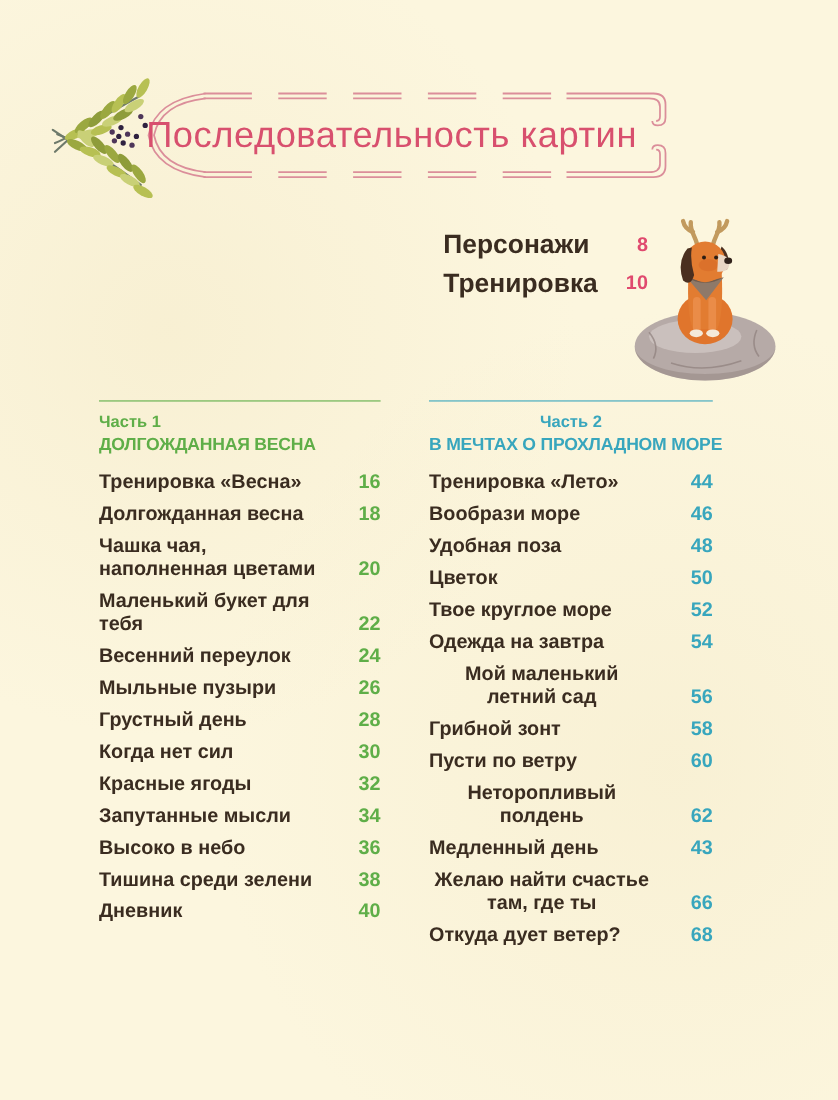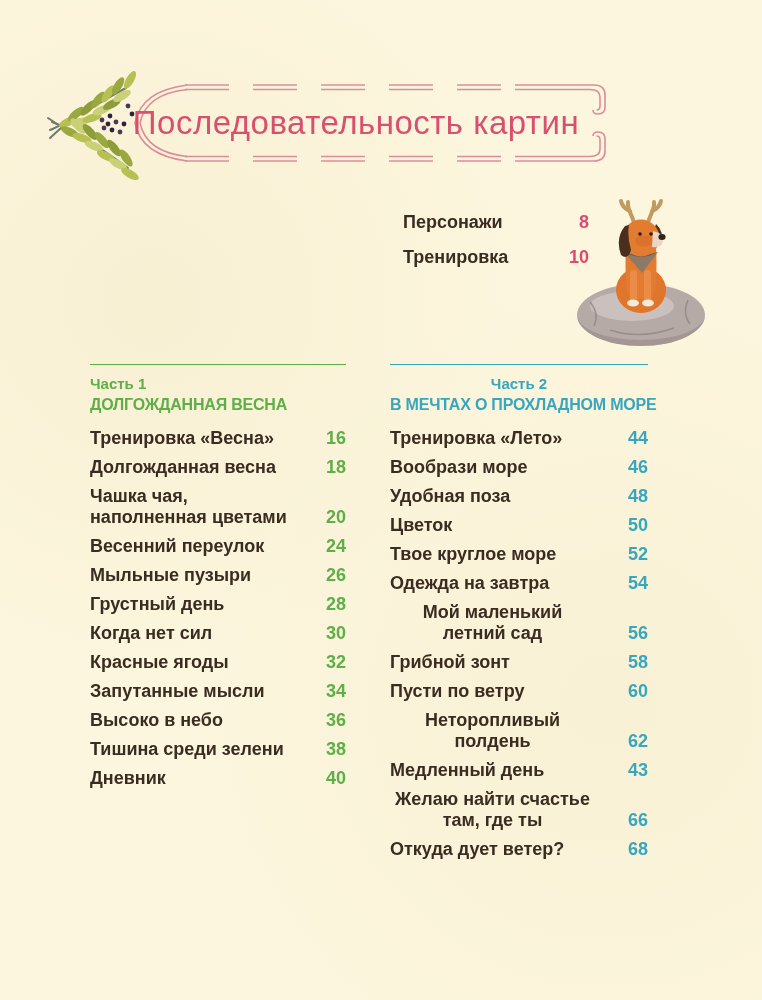--- a/index.html
+++ b/index.html
@@ -28,21 +28,21 @@
     font-size:33px;font-weight:400;letter-spacing:.5px;
     color:#d8506e;z-index:2;white-space:nowrap;
   }
   .branch{position:absolute;left:44px;top:62px;z-index:3;}
   
   .intro{position:absolute;left:403px;top:212px;width:186px;}
   .intro-row{
     display:flex;justify-content:space-between;align-items:flex-end;
     margin-bottom:14px;
   }
-  .intro-label{font-size:18px;font-weight:700;line-height:21px;color:#3a2c20;}
+  .intro-label{font-size:24px;font-weight:700;line-height:21px;color:#3a2c20;}
   .intro-page{font-size:18px;font-weight:700;line-height:21px;color:#e0496e;}
   
   .dog{position:absolute;left:570px;top:198px;z-index:2;}
   
   .part-col{position:absolute;top:364px;}
   .part-col.left{left:90px;width:256px;}
   .part-col.right{left:390px;width:258px;text-align:center;}
   .part-divider{border-top:1.8px solid var(--accent);height:0;}
   .part-label{margin-top:9px;font-size:15px;font-weight:700;color:var(--accent);line-height:20px;}
   .part-title{font-size:16px;font-weight:700;color:var(--accent);line-height:21px;white-space:nowrap;letter-spacing:-0.2px;}
@@ -191,20 +191,24 @@
   </div>
       <div class="toc-row">
     <span class="toc-label">Долгожданная весна</span>
     <span class="toc-page">18</span>
   </div>
       <div class="toc-row">
     <span class="toc-label">Чашка чая, наполненная цветами</span>
     <span class="toc-page">20</span>
   </div>
       <div class="toc-row">
+    <span class="toc-label">Маленький букет для тебя</span>
+    <span class="toc-page">22</span>
+  </div>
+      <div class="toc-row">
     <span class="toc-label">Весенний переулок</span>
     <span class="toc-page">24</span>
   </div>
       <div class="toc-row">
     <span class="toc-label">Мыльные пузыри</span>
     <span class="toc-page">26</span>
   </div>
       <div class="toc-row">
     <span class="toc-label">Грустный день</span>
     <span class="toc-page">28</span>

